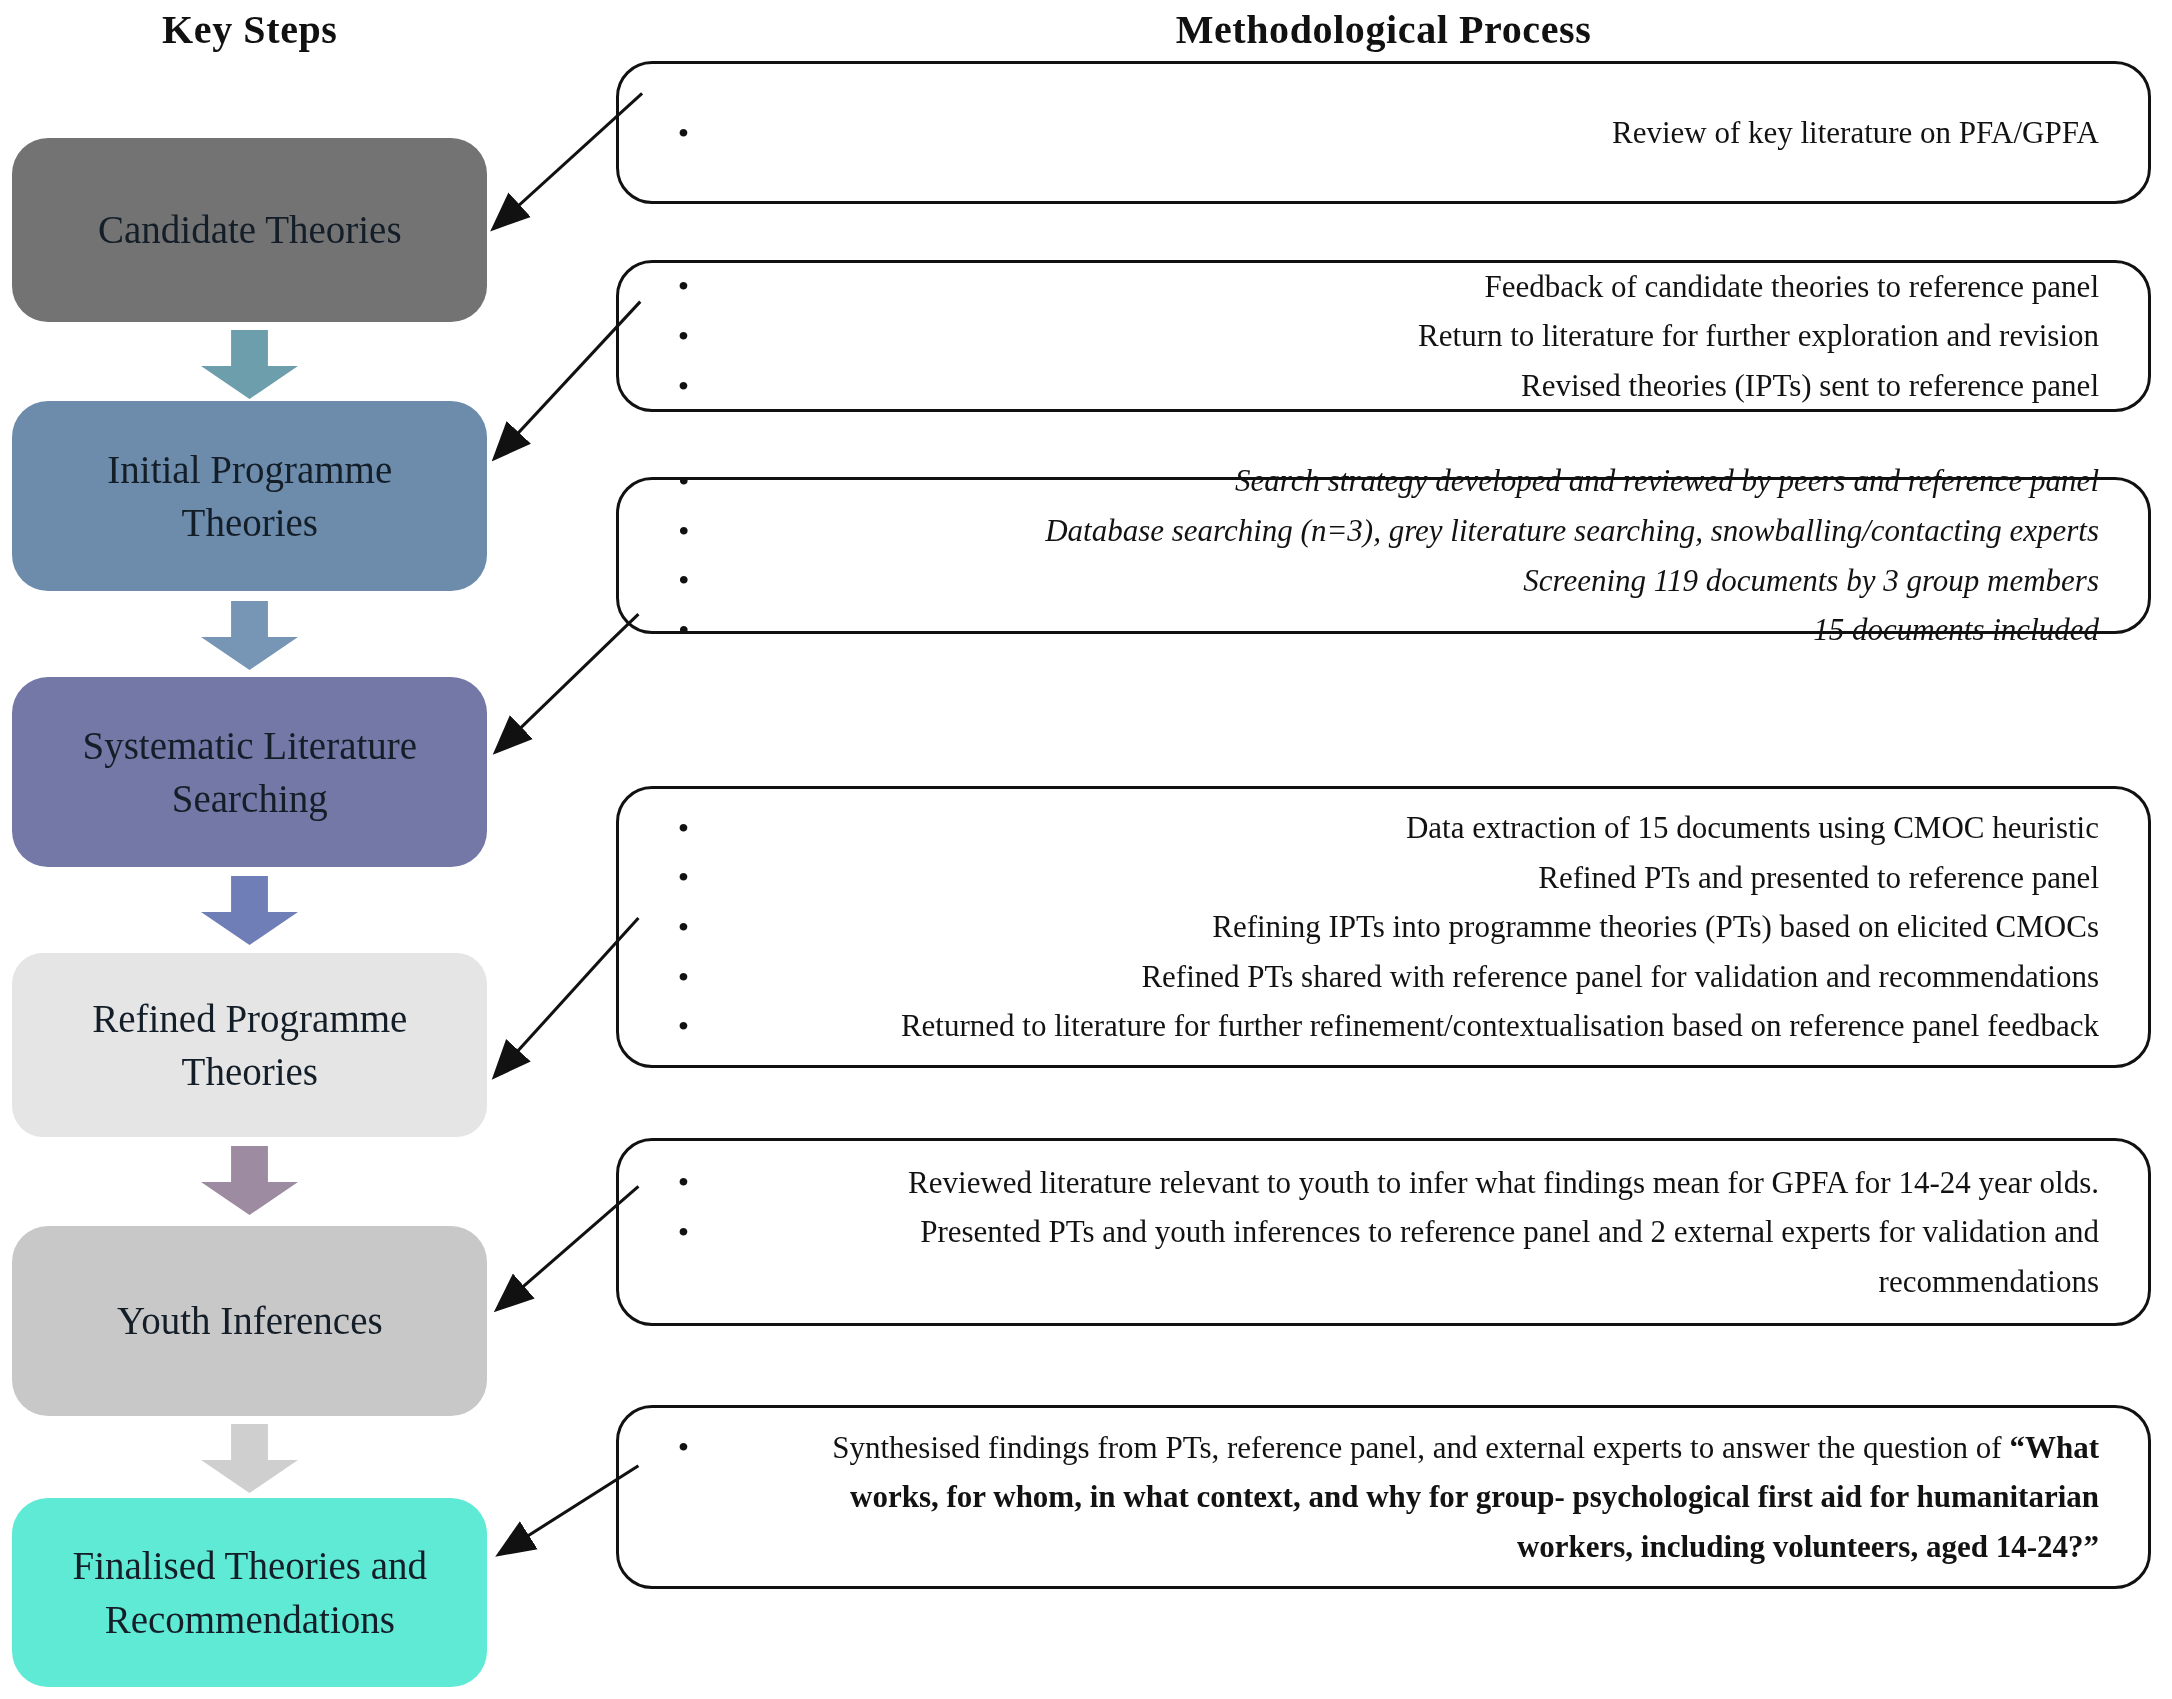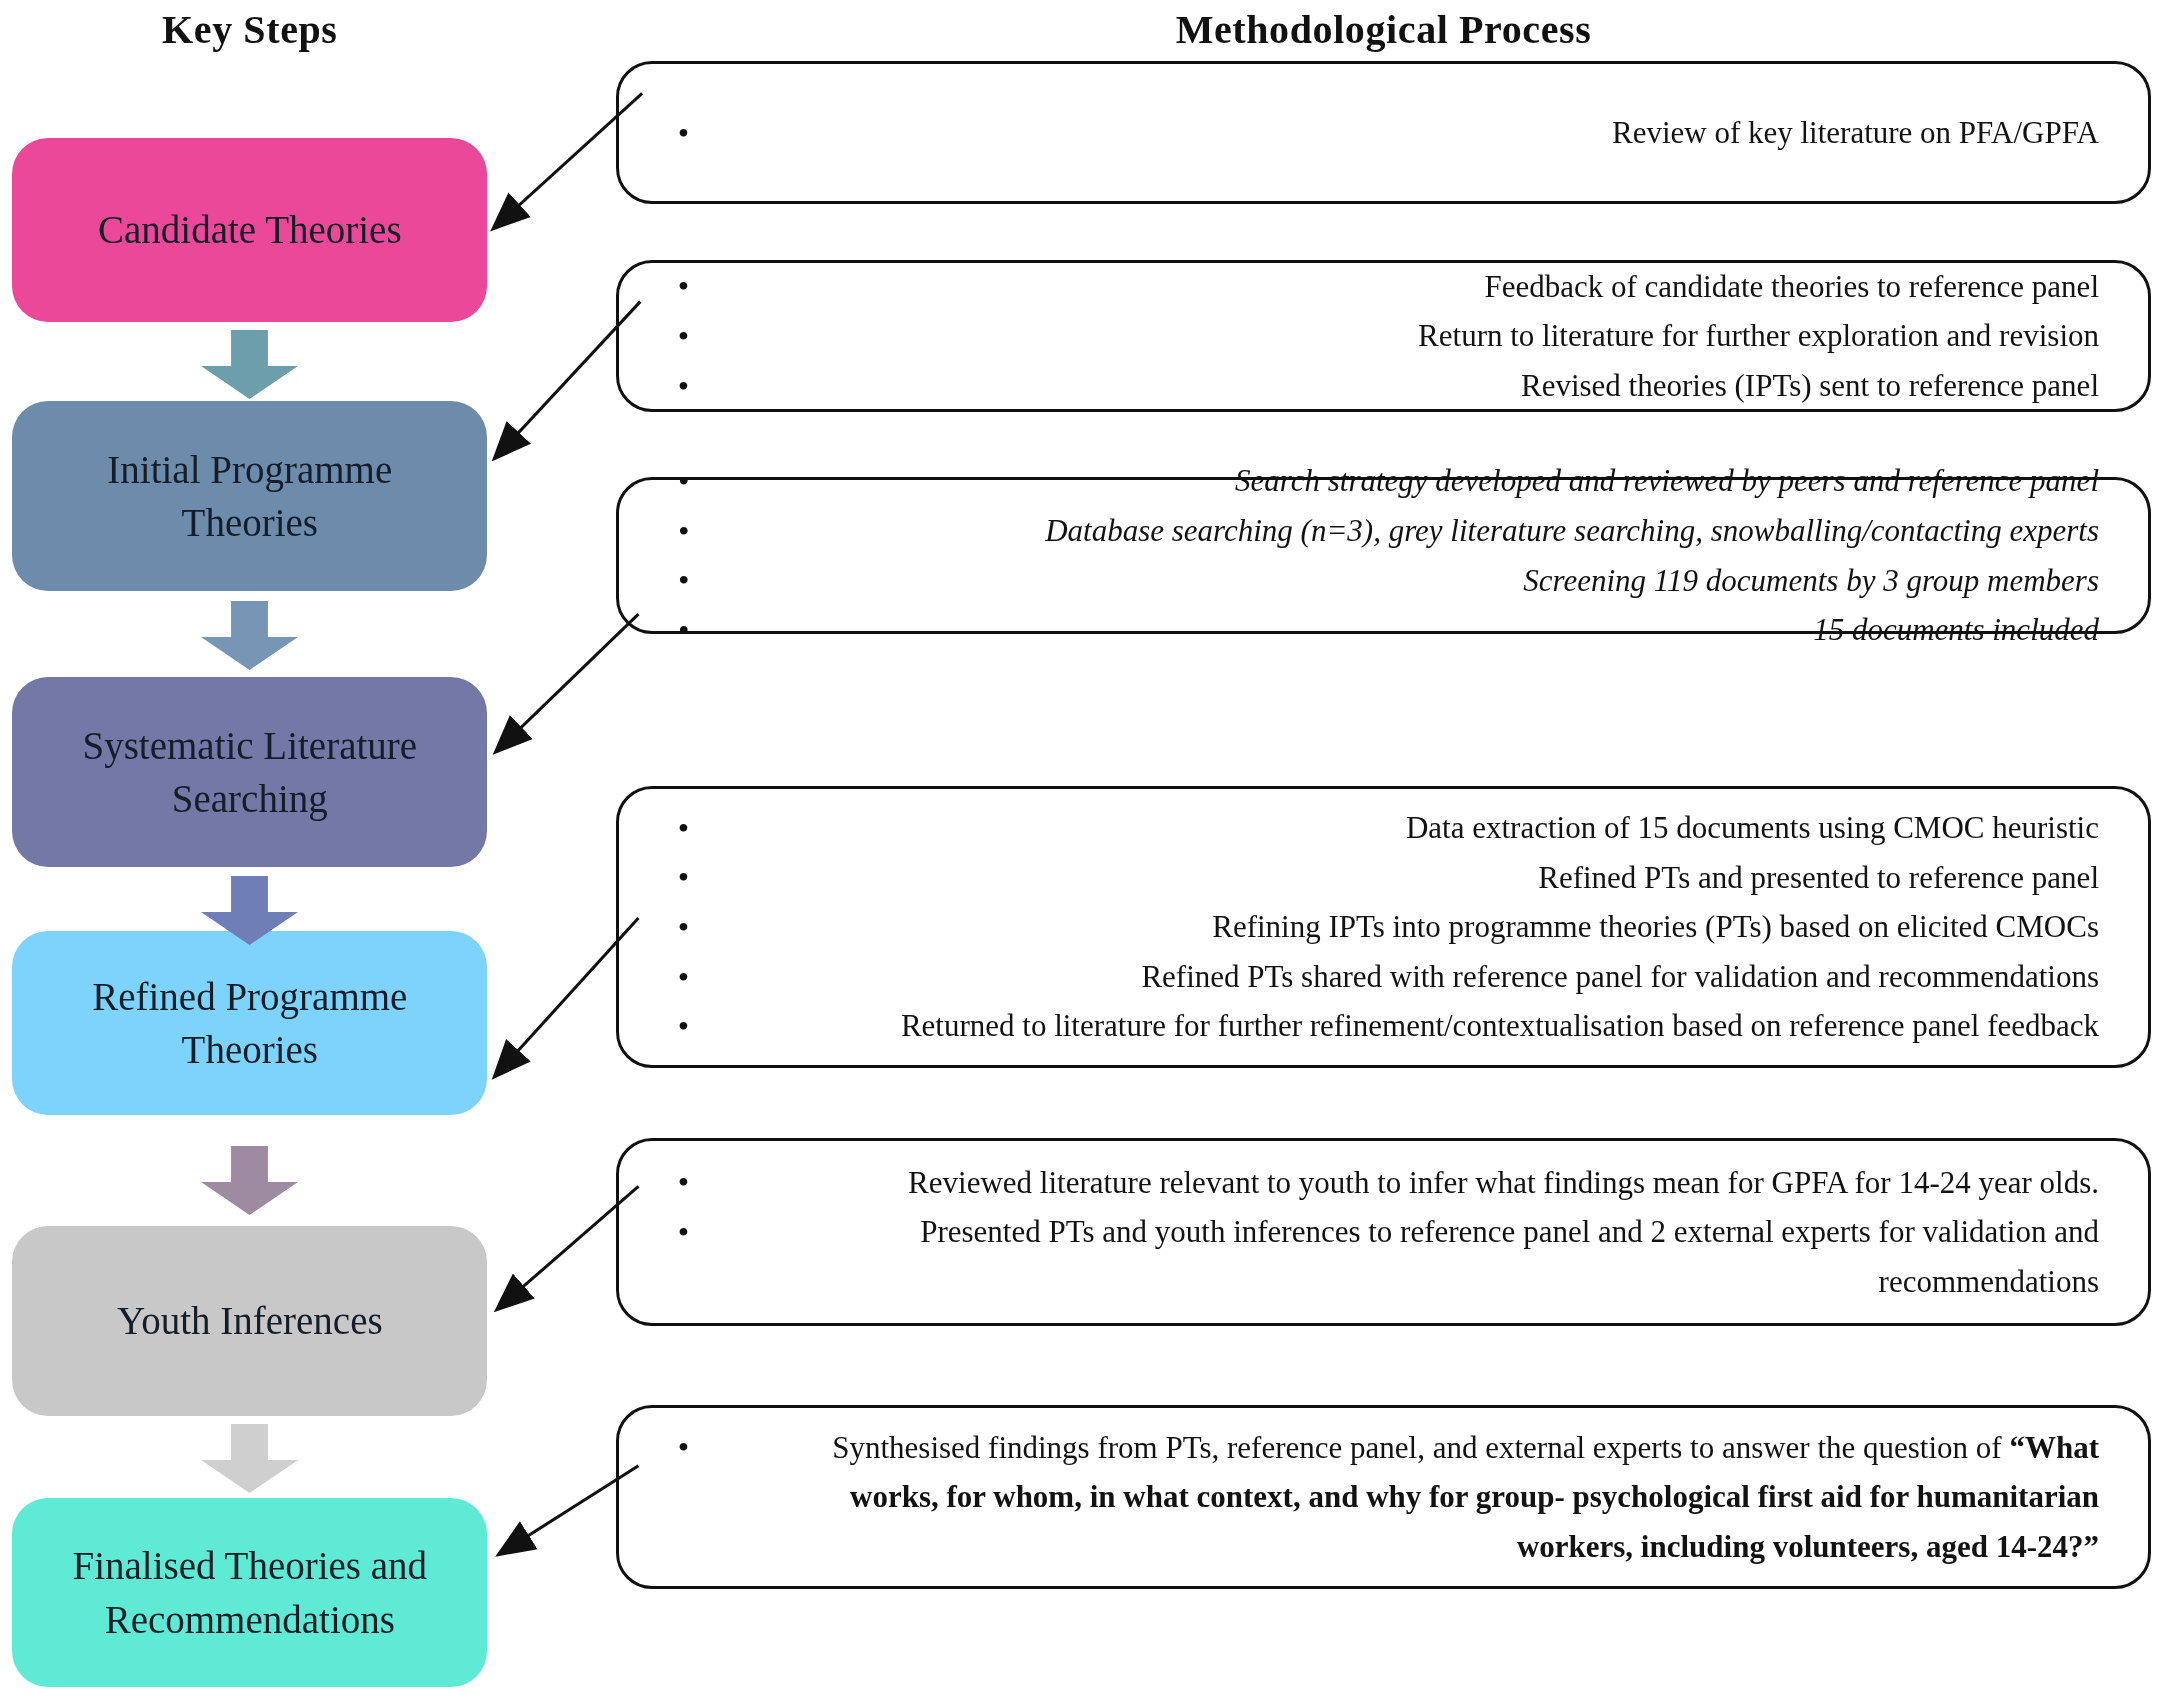--- a/index.html
+++ b/index.html
@@ -54,26 +54,26 @@
   }
 </style>
 </head>
 <body>
 
 <div class="canvas">
 
   <div class="col-title" style="left:12.3px;top:6.1px;width:475px;">Key Steps</div>
   <div class="col-title" style="left:616px;top:6.1px;width:1535px;">Methodological Process</div>
 
-  <div class="kbox" style="top: 138px; height: 184px; background-color: #ec4899;">Candidate Theories</div>
+  <div class="kbox" style="top: 138px; height: 184px; background-color: #737373;">Candidate Theories</div>
   <div class="kbox" style="top: 401px; height: 190px; background-color: rgb(109, 140, 172);">Initial Programme
 Theories</div>
   <div class="kbox" style="top: 677px; height: 190px; background-color: rgb(116, 120, 166);">Systematic Literature
 Searching</div>
-  <div class="kbox" style="top: 931px; height: 184px; background-color: #7dd3fc;">Refined Programme
+  <div class="kbox" style="top: 953px; height: 184px; background-color: #e5e5e5; border-radius: 31px;">Refined Programme
 Theories</div>
   <div class="kbox" style="top: 1226px; height: 190px; background-color: rgb(201, 200, 201);">Youth Inferences</div>
   <div class="kbox" style="top: 1498px; height: 189px; background-color: #5eead4;">Finalised Theories and
 Recommendations</div>
 
   <div class="downarrow" style="top: 330px; background-color: rgb(108, 159, 171);"></div>
   <div class="downarrow" style="top: 601px; background-color: rgb(119, 149, 181);"></div>
   <div class="downarrow" style="top: 876px; background-color: rgb(111, 126, 183);"></div>
   <div class="downarrow" style="top: 1146px; background-color: rgb(156, 139, 161);"></div>
   <div class="downarrow" style="top: 1424px; background-color: rgb(207, 207, 207);"></div>

